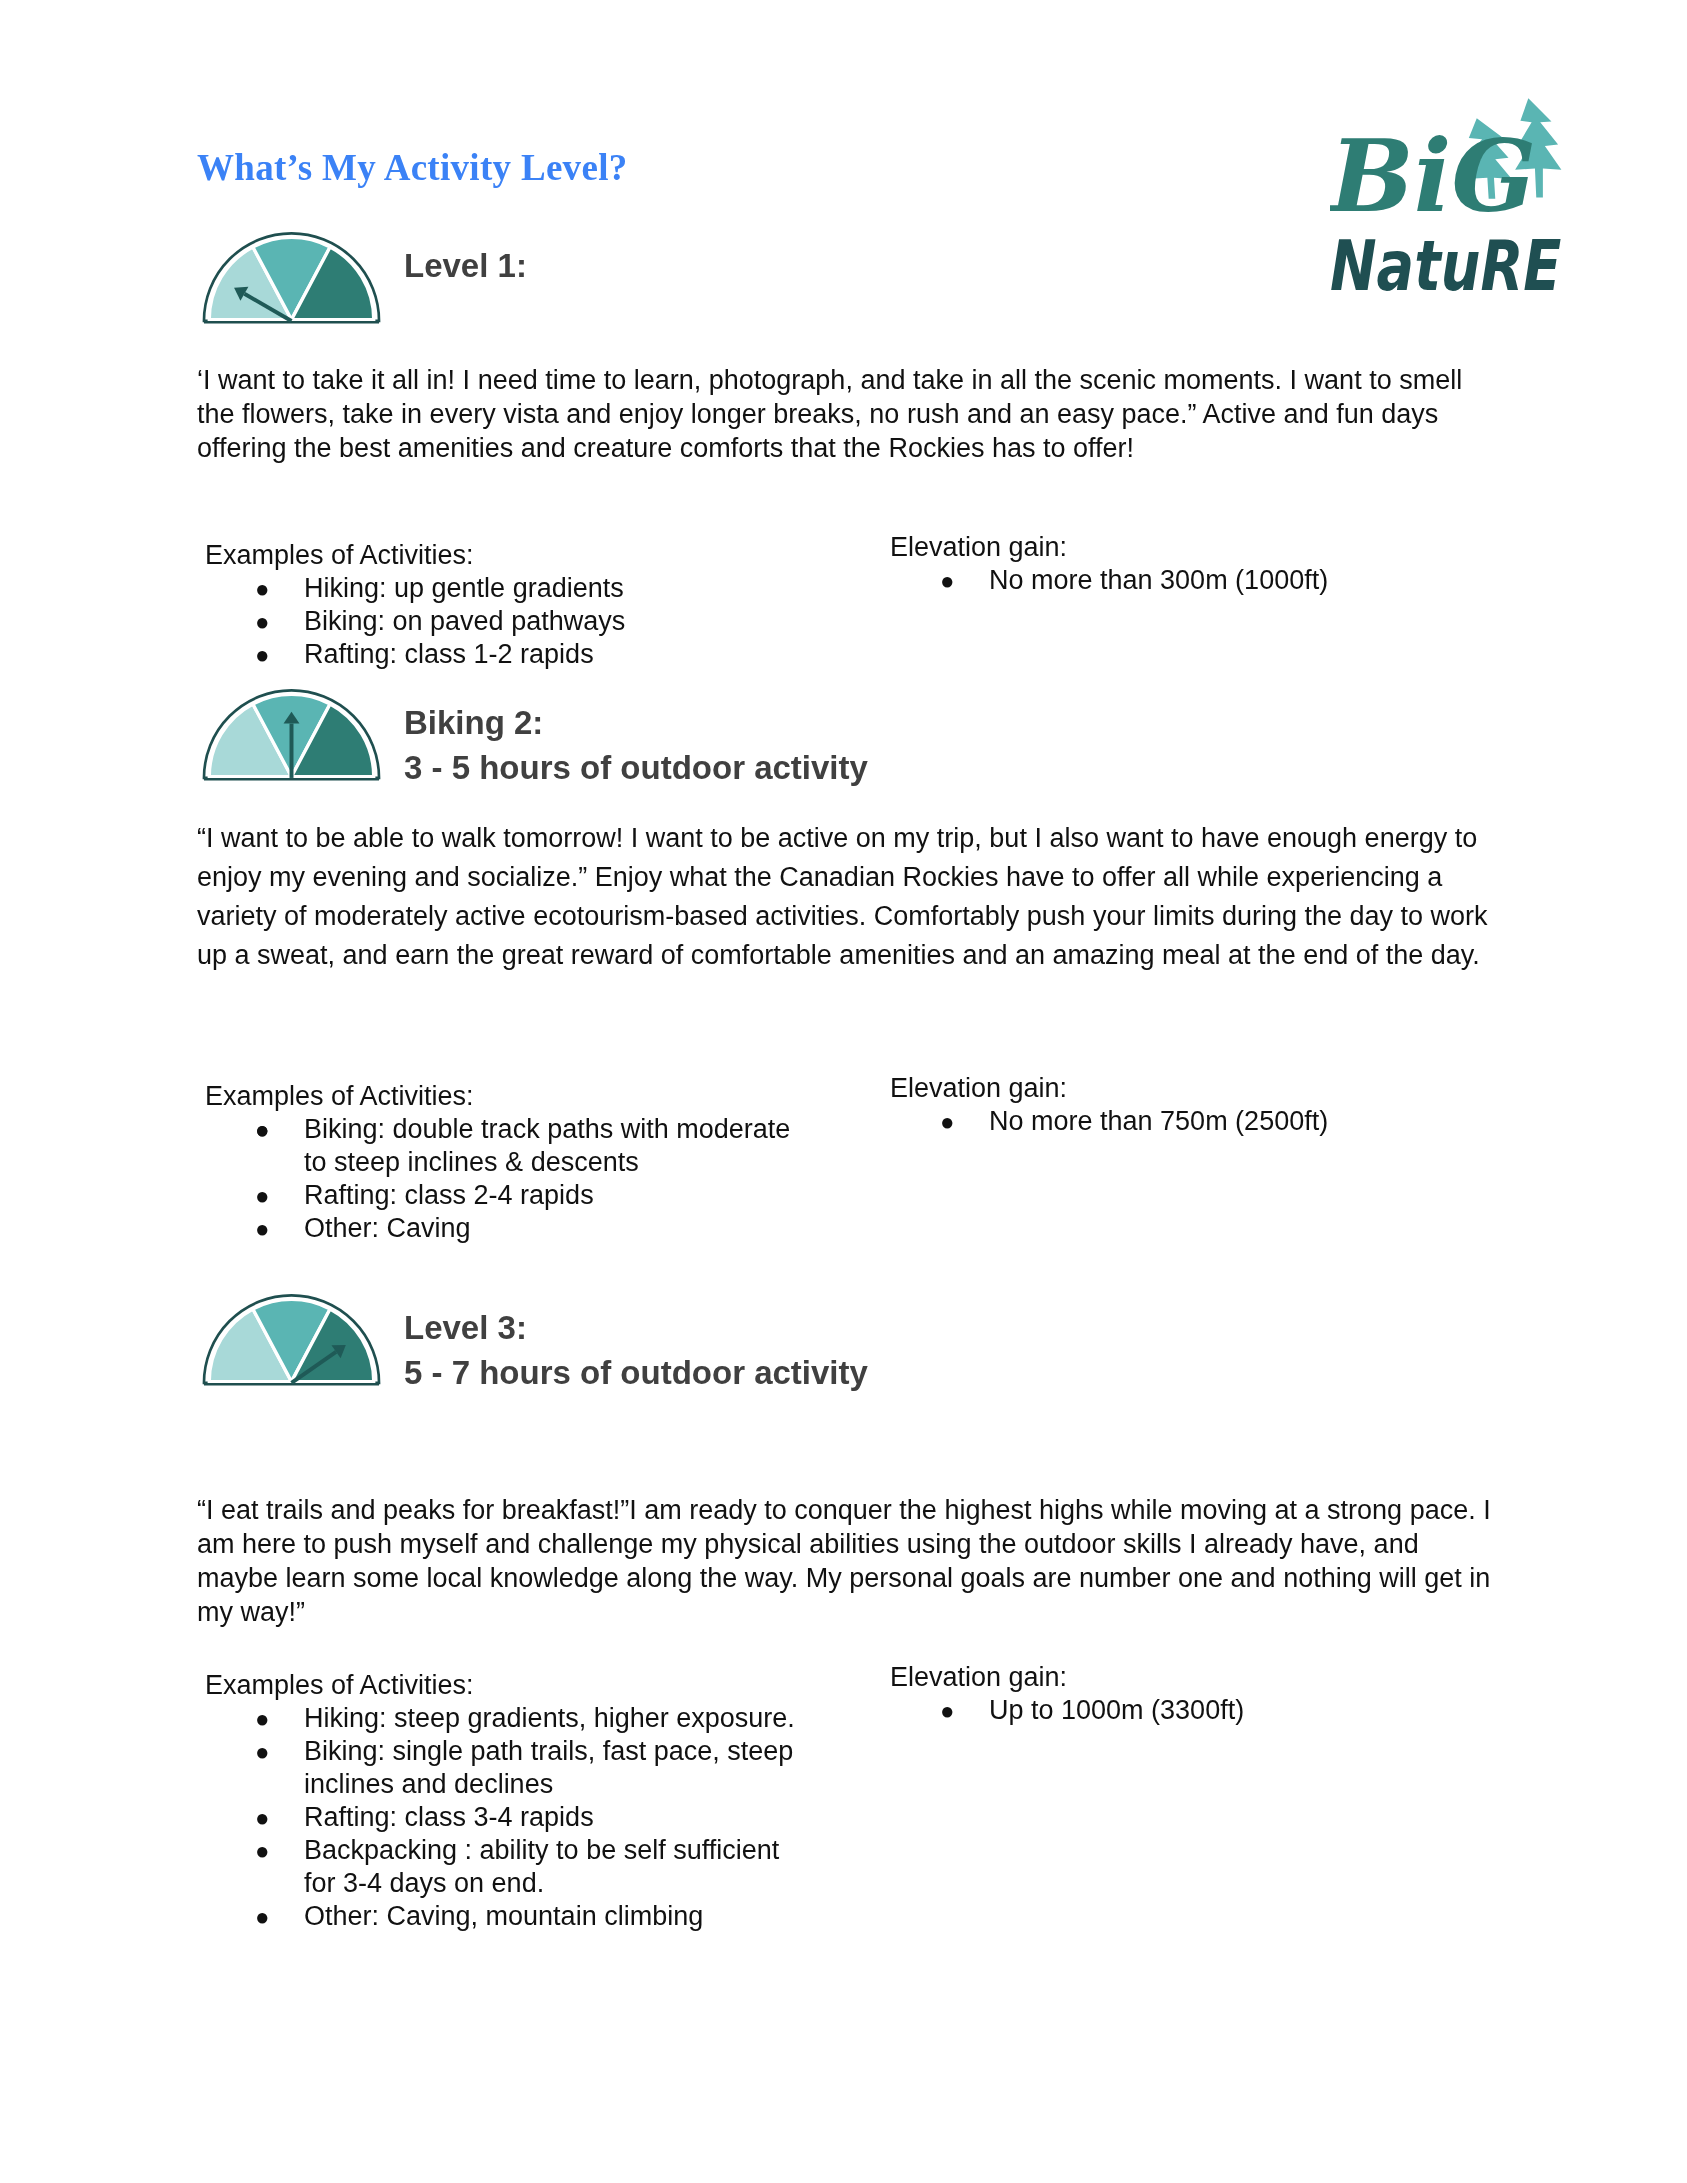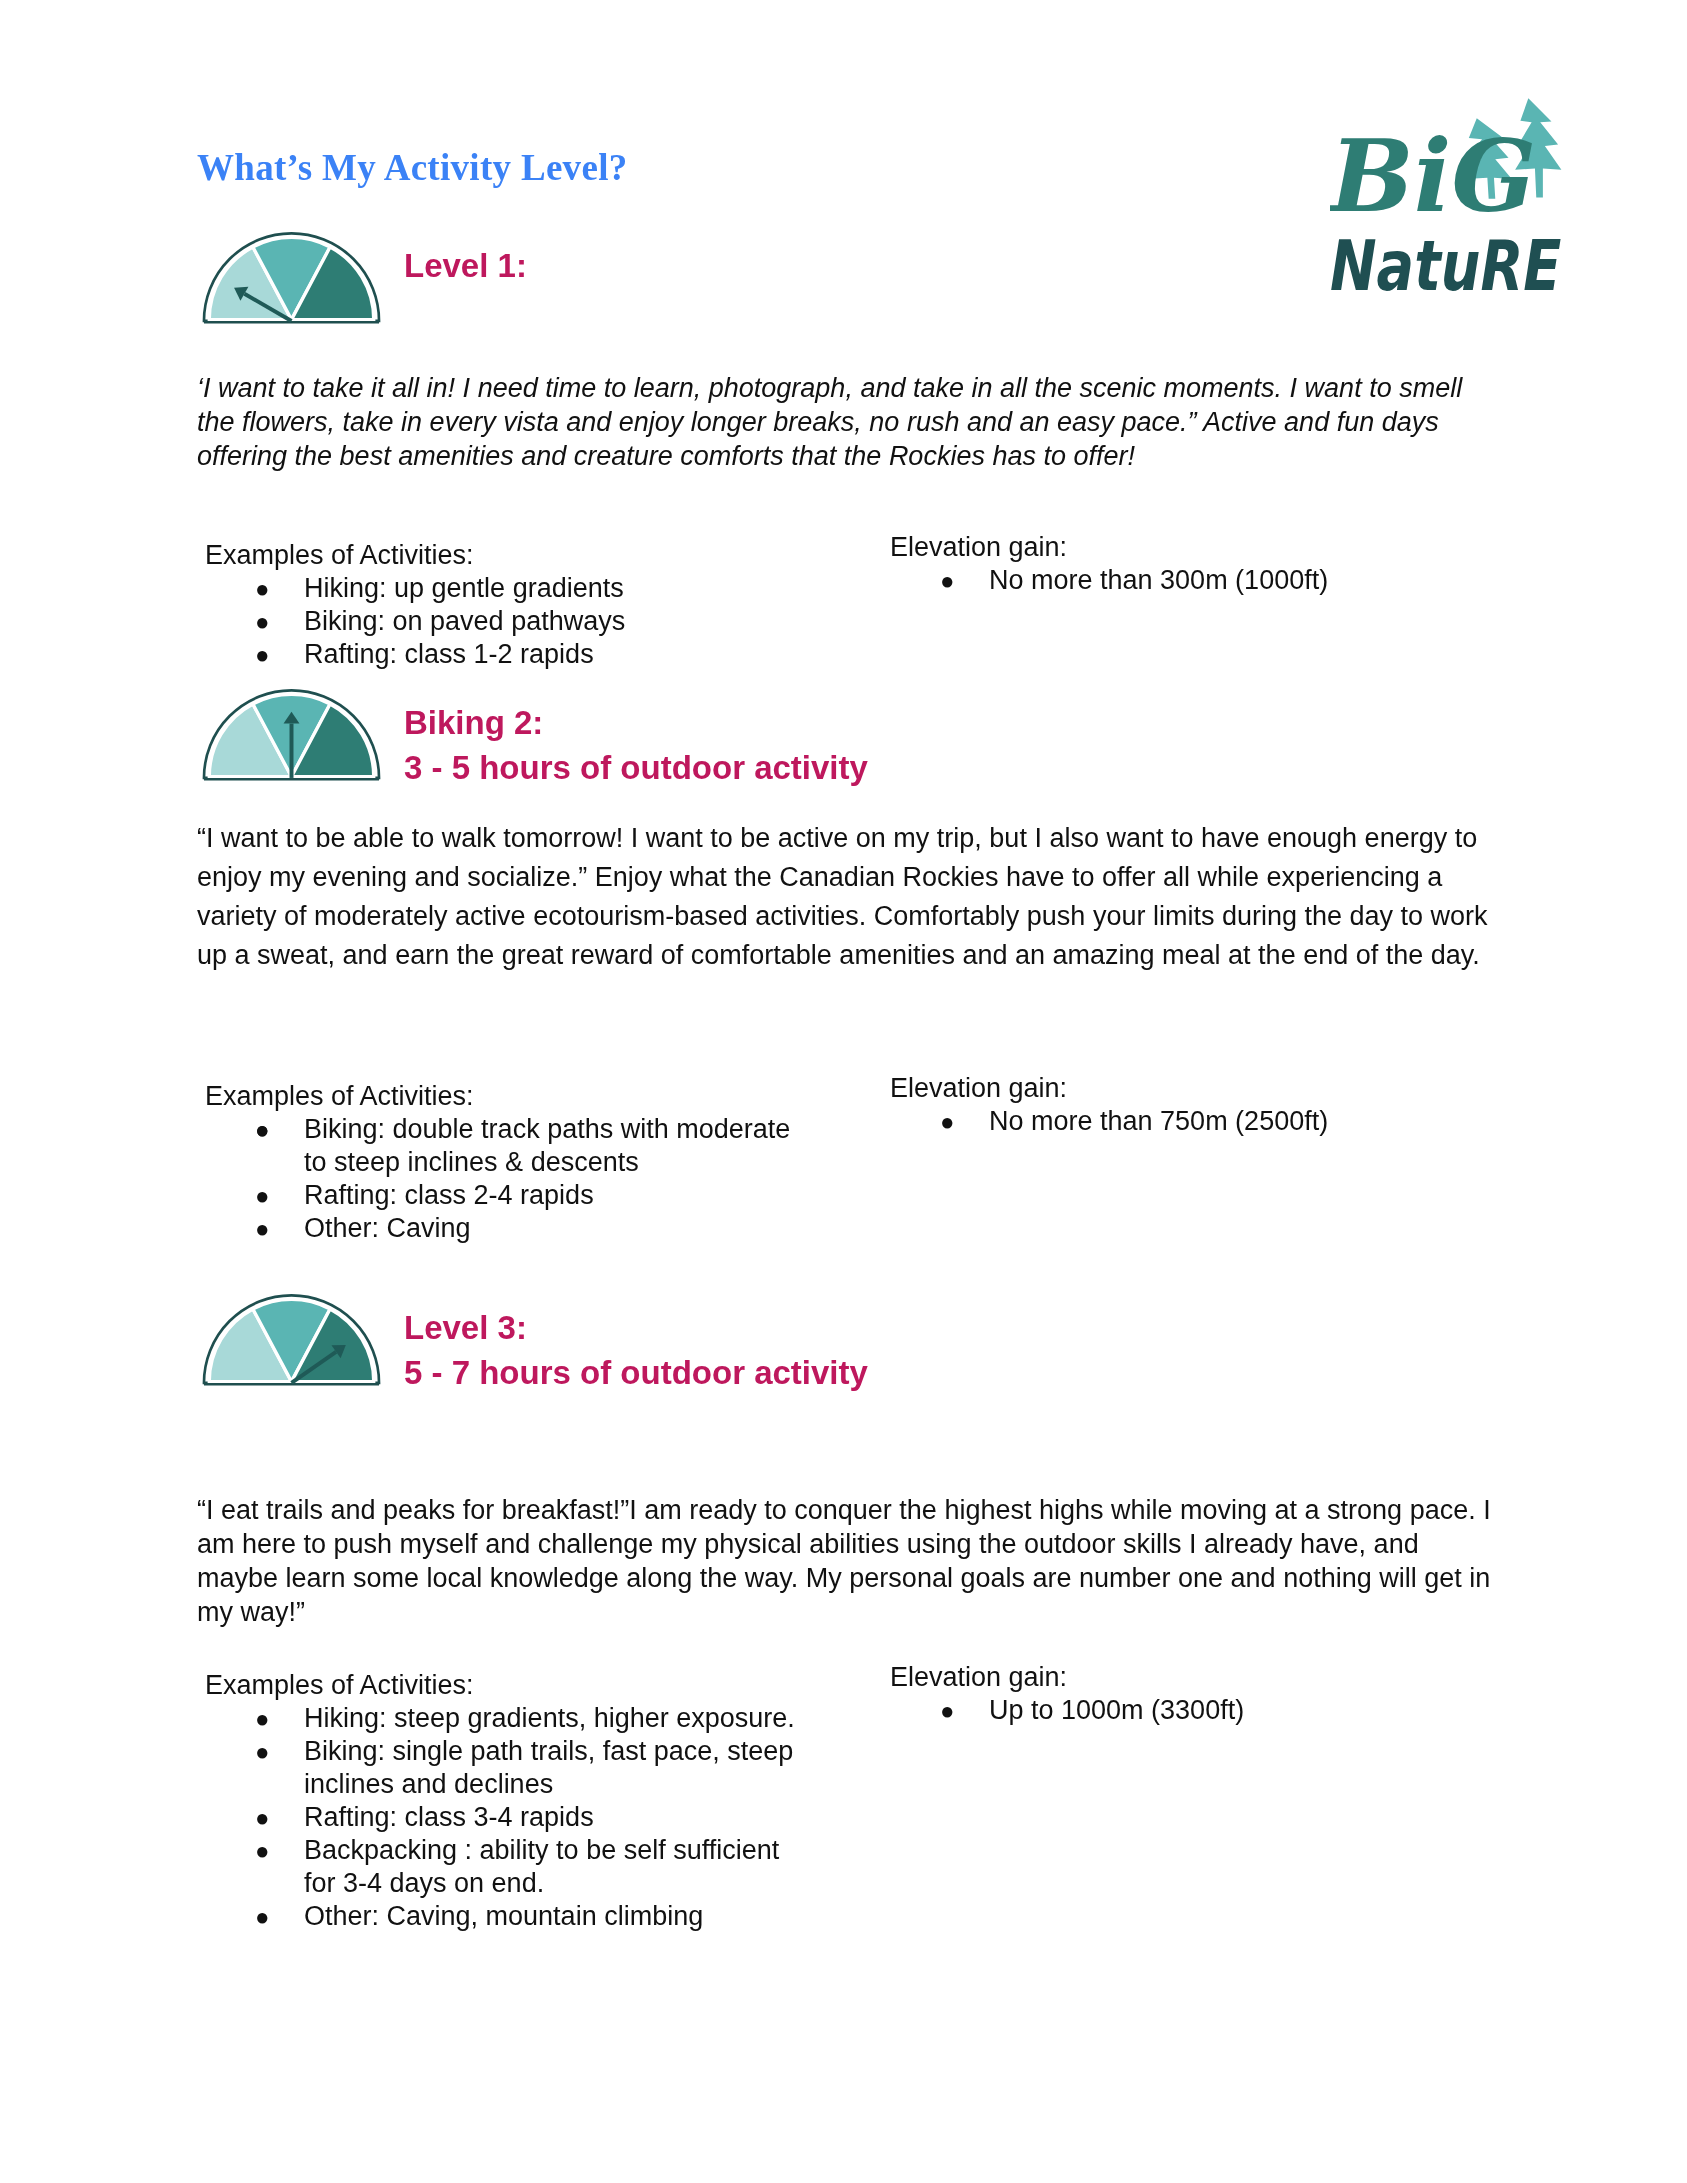--- a/index.html
+++ b/index.html
@@ -9,21 +9,21 @@
     }
     .page-title {
       position: absolute; left: 197px; top: 146px;
       font-size: 37px; font-weight: bold; color: #3b82f6; letter-spacing: 0.3px; font-family: Liberation Serif, serif;
     }
     .logo { position: absolute; left: 1330px; top: 85px; width: 238px; height: 225px; }
     .level-head { position: absolute; left: 198px; width: 992px; height: 112px; }
     .gauge { position: absolute; left: 0; top: 0; width: 187px; height: 103px; }
     .level-title {
       position: absolute; left: 206px; top: 14.6px;
-      font-size: 33px; font-weight: bold; color: #be185d; line-height: 45px;
+      font-size: 33px; font-weight: bold; color: #404040; line-height: 45px;
     }
     .para {
       position: absolute; left: 197px; width: 1297px;
       font-size: 27px; line-height: 34px; color: #111;
     }
     .para.loose { line-height: 39px; }
     .lists { position: absolute; left: 197px; width: 1297px; font-size: 27px; line-height: 33px; }
     .col-left { position: absolute; left: 8px; top: 0; width: 635px; margin-top: 8px; }
     .col-right { position: absolute; left: 693px; top: 0; width: 595px; }
     .list-label { display: block; }
@@ -58,21 +58,21 @@
       <path d="M 141 138 L 82.78552621454958 28.514498485493036 A 124 124 0 0 1 199.21447378545048 28.514498485493064 Z" fill="#5ab5b3" stroke="#fff" stroke-width="5"></path>
       <path d="M 141 138 L 199.21447378545048 28.514498485493064 A 124 124 0 0 1 265 138 Z" fill="#2e7d74" stroke="#fff" stroke-width="5"></path>
       <line x1="9" y1="142" x2="273" y2="142" stroke="#1f4f4f" stroke-width="4"></line>
       <line x1="141" y1="140" x2="69.98591688967602" y2="99" stroke="#1f5a57" stroke-width="6"></line>
       <polygon points="54.39745962155612,90 63.98591688967601,109.39230484541326 75.98591688967602,88.60769515458674" fill="#1f5a57"></polygon>
     </svg>
   <div class="level-title">
     <div>Level 1:</div>
   </div>
 </div>
-<div class="para" style="top:371px;font-style:italic;">‘I want to take it all in! I need time to learn, photograph, and take in all the scenic moments. I want to smell the flowers, take in every vista and enjoy longer breaks, no rush and an easy pace.” Active and fun days offering the best amenities and creature comforts that the Rockies has to offer!</div>
+<div class="para" style="top:363px;">‘I want to take it all in! I need time to learn, photograph, and take in all the scenic moments. I want to smell the flowers, take in every vista and enjoy longer breaks, no rush and an easy pace.” Active and fun days offering the best amenities and creature comforts that the Rockies has to offer!</div>
 <div class="lists" style="top:531px;">
   <div class="col-left">
     <span class="list-label">Examples of Activities:</span>
     <ul>
         <li><span class="bullet">●</span><span>Hiking: up gentle gradients</span></li>
         <li><span class="bullet">●</span><span>Biking: on paved pathways</span></li>
         <li><span class="bullet">●</span><span>Rafting: class 1-2 rapids</span></li>
       </ul>
   </div>
   <div class="col-right">

